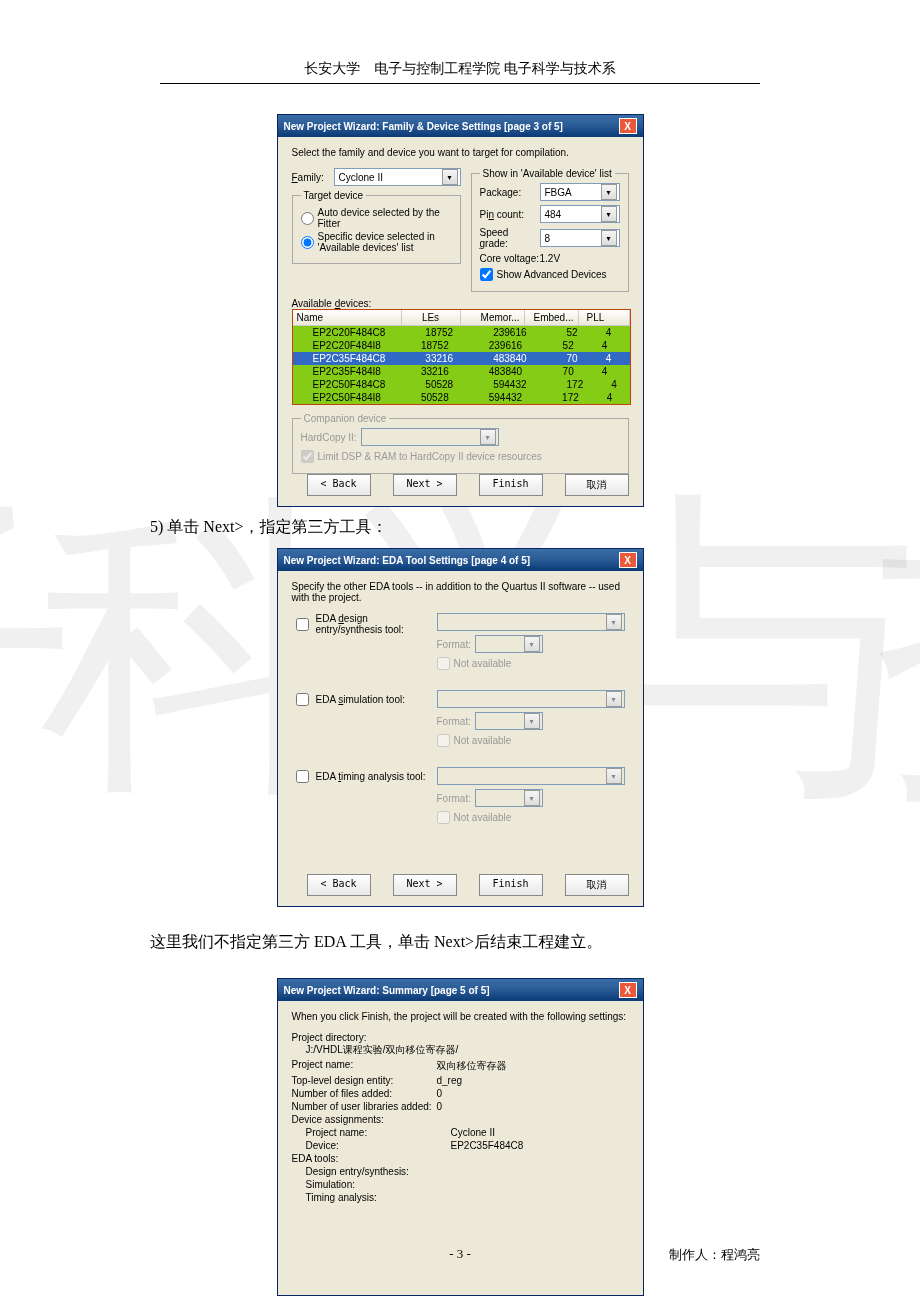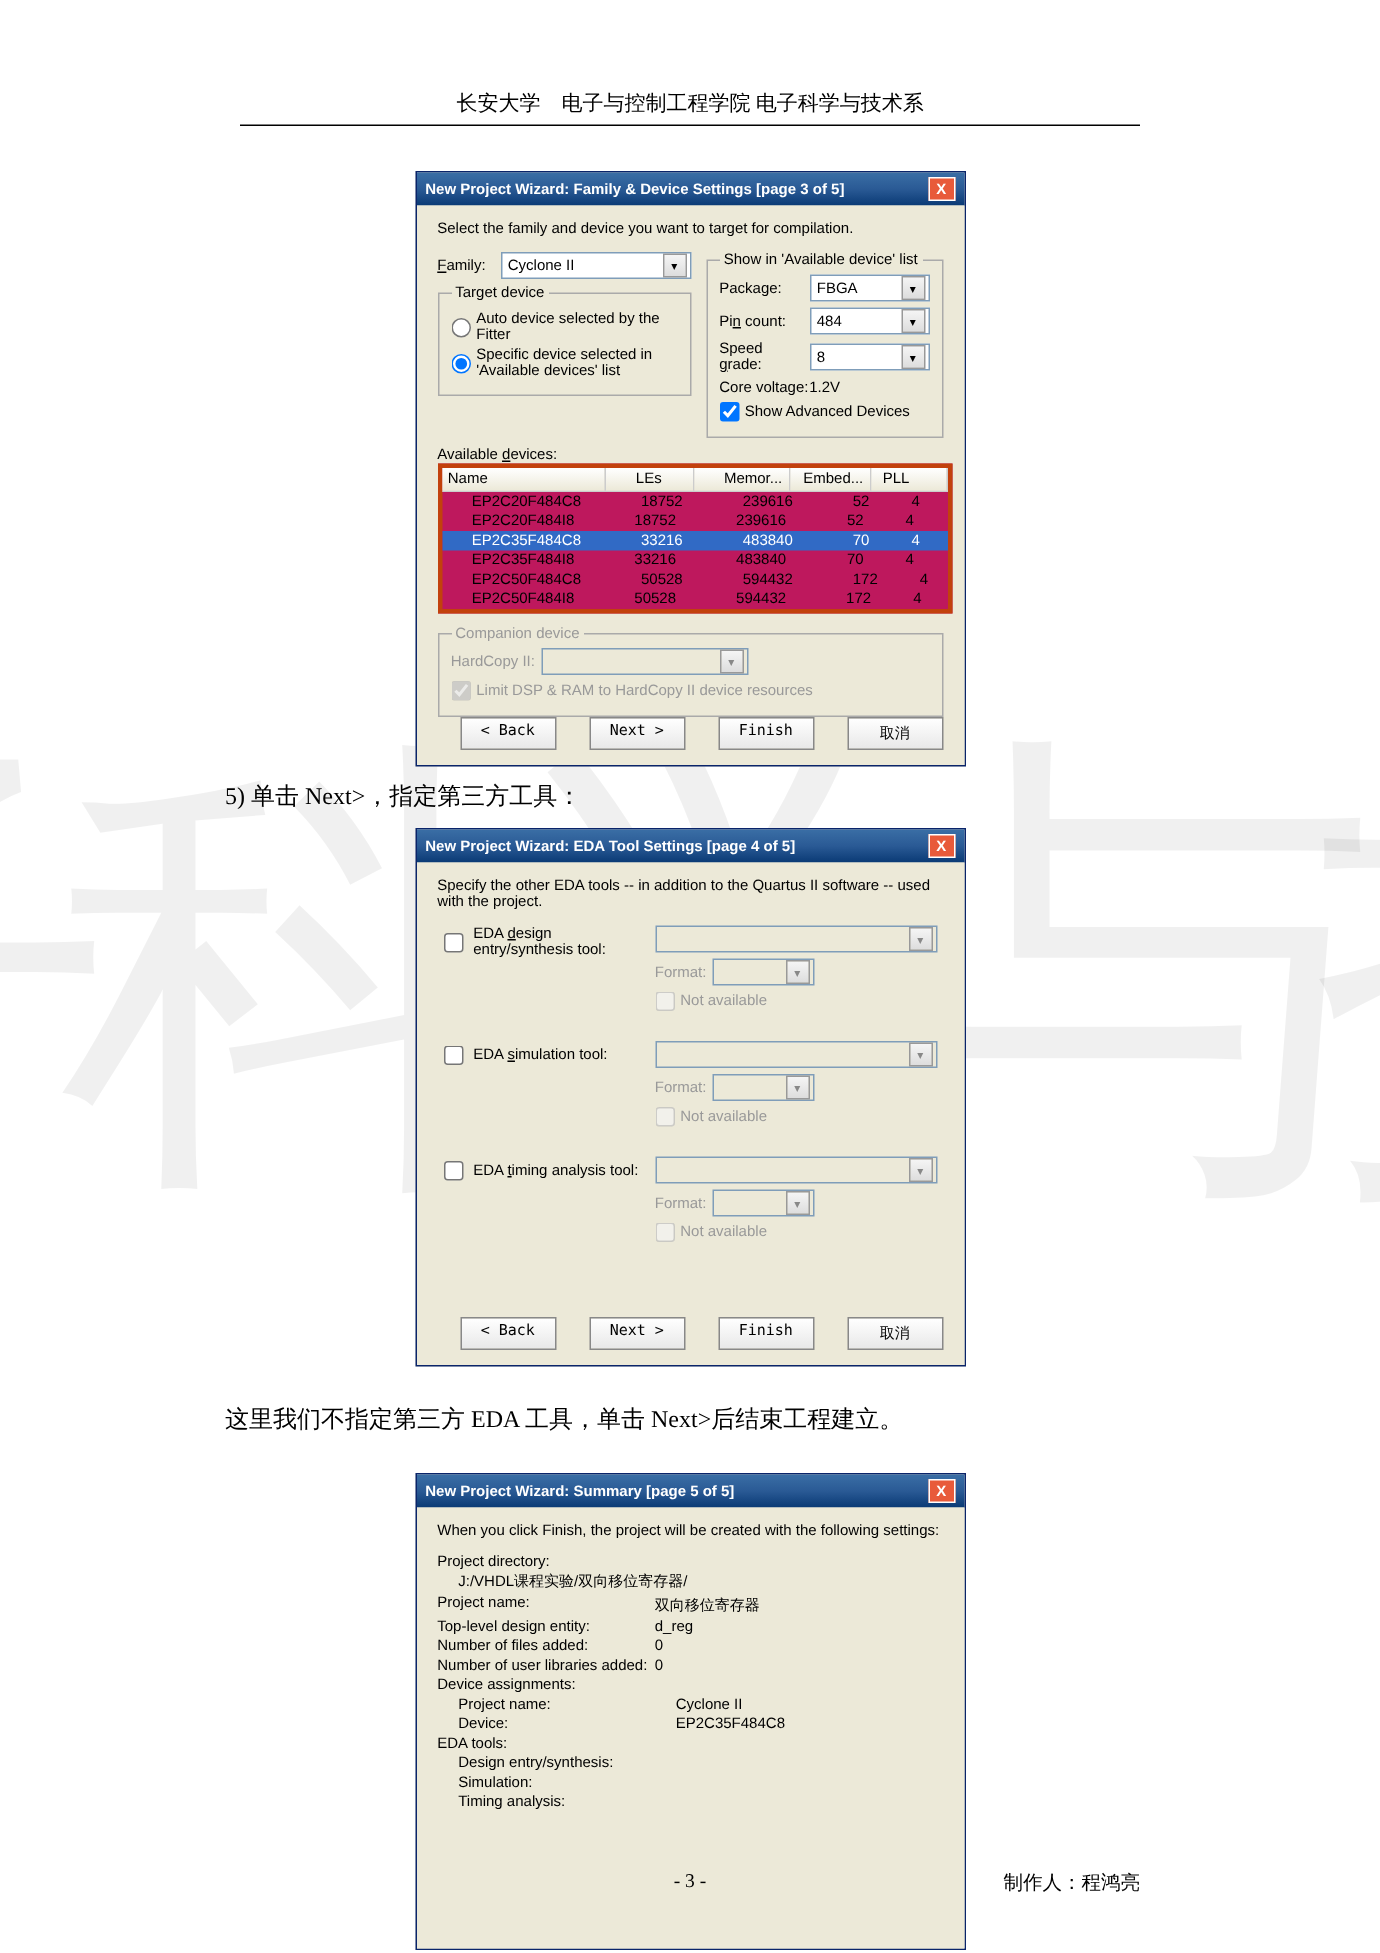--- a/index.html
+++ b/index.html
@@ -17,21 +17,21 @@
 .lbl{font-size:10px}
 .underline{text-decoration:underline}
 .combo{background:#fff;border:1px solid #7f9db9;height:16px;display:flex;align-items:center;justify-content:space-between;padding:0 2px 0 4px;font-size:10px}
 .combo.disabled{background:#ece9d8;color:#888}
 .arrow-btn{width:14px;height:14px;background:linear-gradient(#f5f5f5,#ddd);border:1px solid #999;display:flex;align-items:center;justify-content:center;font-size:8px}
 fieldset{border:1px solid #aaa;padding:4px 8px 8px;margin:0;font-size:10px}
 fieldset.disabled{color:#999}
 legend{font-size:10px;padding:0 3px}
 .radio-row,.check-row{display:flex;align-items:center;gap:4px;margin:2px 0;font-size:10px}
 .radio-row input,.check-row input{margin:0}
-.table{width:100%;border:3px solid #c2410c;background:#be185d;font-size:10px}
+.table{width:100%;border:1px solid #c2410c;background:#84cc16;font-size:10px}
 .table-head{display:flex;background:#ece9d8;border-bottom:1px solid #ccc}
 .table-head>div{padding:2px 4px;border-right:1px solid #ccc;background:linear-gradient(#fff,#ece9d8)}
 .table-row{display:flex}
 .table-row>div{padding:1px 20px}
 .table-row.selected{background:#316ac5;color:#fff}
 .col-name{width:100px}
 .col-les{width:50px;text-align:center}
 .col-mem{width:55px;text-align:right}
 .col-emb{width:45px;text-align:right}
 .col-pll{width:30px;text-align:left;padding-left:8px!important}

